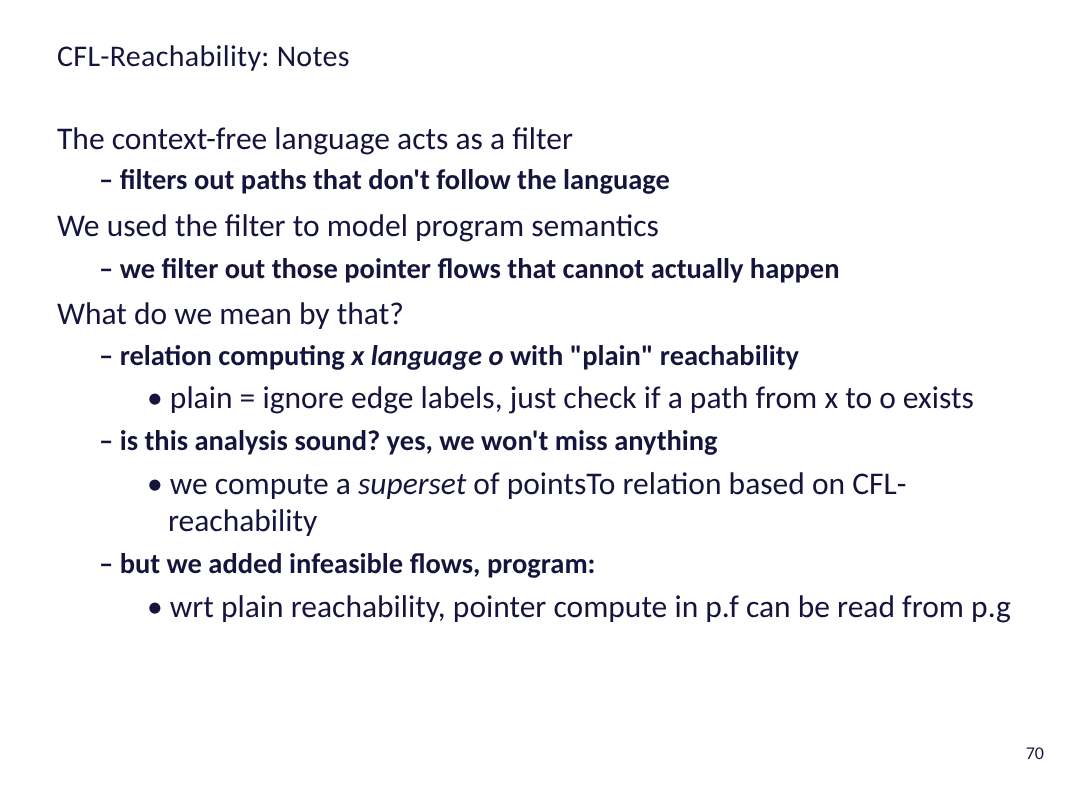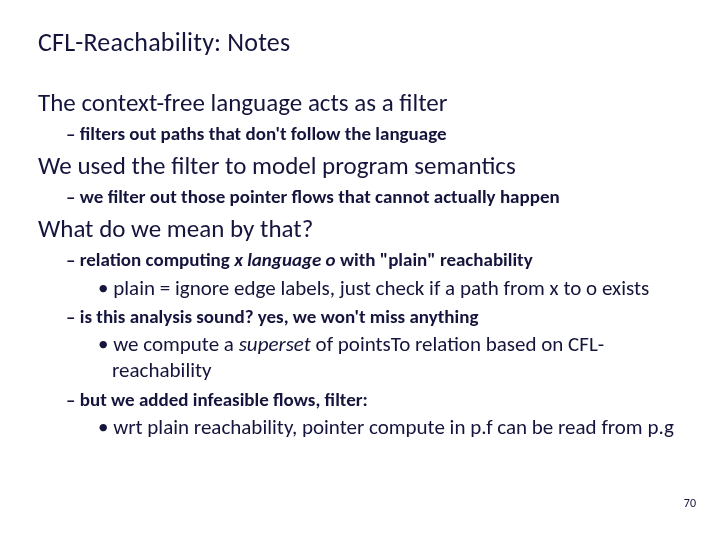--- a/index.html
+++ b/index.html
@@ -4,27 +4,27 @@
 <style>
   * { margin: 0; padding: 0; box-sizing: border-box; }
   html, body { width: 720px; height: 540px; background: #fff; }
   body {
     font-family: "Segoe UI", "Candara", "Calibri", "Trebuchet MS", sans-serif;
     color: #14143c;
     padding: 26px 38px 0 38px;
     position: relative;
   }
   .title {
-    font-size: 26px;
+    font-size: 20px;
     font-weight: 400;
     margin-bottom: 30px;
     letter-spacing: 0.2px;
   }
   .level1 {
-    font-size: 25px;
+    font-size: 21px;
     font-weight: 400;
     margin-top: 6px;
     margin-bottom: 4px;
     line-height: 1.2;
   }
   .level2 {
     font-size: 19px;
     font-weight: 700;
     margin-left: 28px;
     line-height: 1.22;
@@ -64,16 +64,16 @@
 <div class="level2">filters out paths that don't follow the language</div>
 
 <div class="level1">We used the filter to model program semantics</div>
 <div class="level2">we filter out those pointer flows that cannot actually happen</div>
 
 <div class="level1">What do we mean by that?</div>
 <div class="level2"><span>relation computing </span><span class="it">x language o</span><span> with "plain" reachability</span></div>
 <div class="level3">plain = ignore edge labels, just check if a path from x to o exists</div>
 <div class="level2">is this analysis sound?  yes, we won't miss anything</div>
 <div class="level3"><span>we compute a </span><span class="it">superset</span><span> of pointsTo relation based on CFL-reachability</span></div>
-<div class="level2">but we added infeasible flows, filter:</div>
+<div class="level2">but we added infeasible flows, program:</div>
 <div class="level3">wrt  plain reachability, pointer compute in p.f can be read from p.g</div>
 
 <div class="slidenum">70</div>
 
 </body></html>

